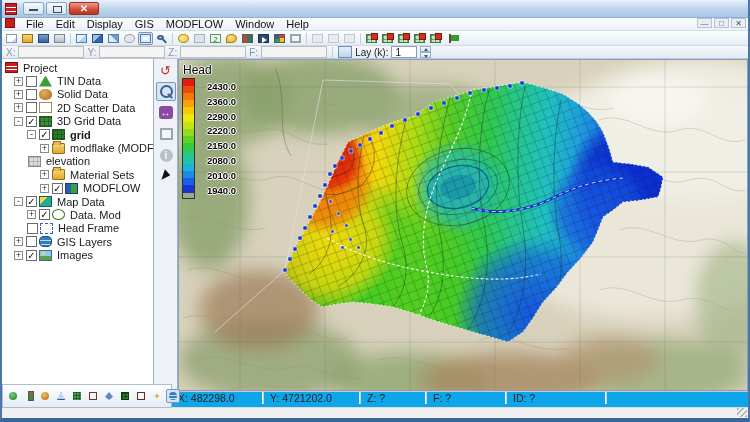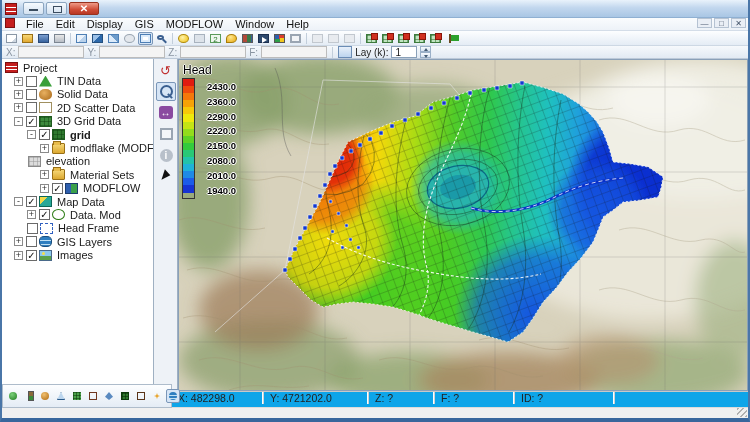--- a/index.html
+++ b/index.html
@@ -152,21 +152,21 @@
   .m-grd2:before { content:""; position:absolute; inset:2px; background:#4aa04a; background-image:linear-gradient(#0a380a88 1px,transparent 1px),linear-gradient(90deg,#0a380a88 1px,transparent 1px); background-size:3px 3px; }
   .m-sc2:before { content:""; position:absolute; inset:2px; background:#c07050 radial-gradient(circle 1.5px at 3px 3px,#701808 90%,transparent),radial-gradient(circle 1.5px at 7px 6px,#701808 90%,transparent); border:1px solid #703820; }
   .m-msh3:before { content:""; position:absolute; inset:2px; background:#5a8ac0; clip-path:polygon(50% 0,100% 60%,50% 100%,0 60%); }
   .m-grd3:before { content:""; position:absolute; inset:2px; background:#2f7a2f; background-image:linear-gradient(#04280488 1px,transparent 1px),linear-gradient(90deg,#04280488 1px,transparent 1px); background-size:3px 3px; border:1px solid #0c3a0c; }
   .m-sc3:before { content:""; position:absolute; inset:2px; background:#9a6a4a radial-gradient(circle 1.5px at 4px 4px,#401808 90%,transparent),radial-gradient(circle 1.5px at 7px 7px,#401808 90%,transparent); border:1px solid #5a3418; }
   .m-map:before { content:""; position:absolute; inset:3px; background:#e8a020; clip-path:polygon(50% 0,62% 38%,100% 50%,62% 62%,50% 100%,38% 62%,0 50%,38% 38%); }
   .m-gis:before { content:""; position:absolute; inset:2px; border-radius:50%; background:#2e7ec0;
     background-image:linear-gradient(transparent 3px,#bfe0f4 3px,#bfe0f4 4px,transparent 4px,transparent 6px,#bfe0f4 6px,#bfe0f4 7px,transparent 7px); }
 
   .spane { display:flex; align-items:center; padding:0 6px; border-right:1px solid #d2d2d2; box-shadow:inset -1px 0 0 #fff; font-size:10.5px; color:#222; }
-  .sp-x { width:92px; } .sp-y { width:105px; } .sp-z { width:66px; } .sp-f { width:80px; } .sp-id { width:100px; } .sp-e1 { width:90px; } .sp-fill { flex:1; border-right:none; box-shadow:none; }
+  .sp-x { width:92px; } .sp-y { width:97px; } .sp-z { width:66px; } .sp-f { width:80px; } .sp-id { width:100px; } .sp-e1 { width:90px; } .sp-fill { flex:1; border-right:none; box-shadow:none; }
 
   .bottomstrip { flex:0 0 11px; height:11px; background:#f0f0f0; border-top:1px solid #dcdcdc; position:relative; }
   .grip { position:absolute; right:1px; bottom:1px; width:10px; height:9px;
     background:repeating-linear-gradient(135deg,#b0b0b0 0 1.5px,transparent 1.5px 4px); }
 </style>
 </head>
 <body>
 
 <div id="app">
 

